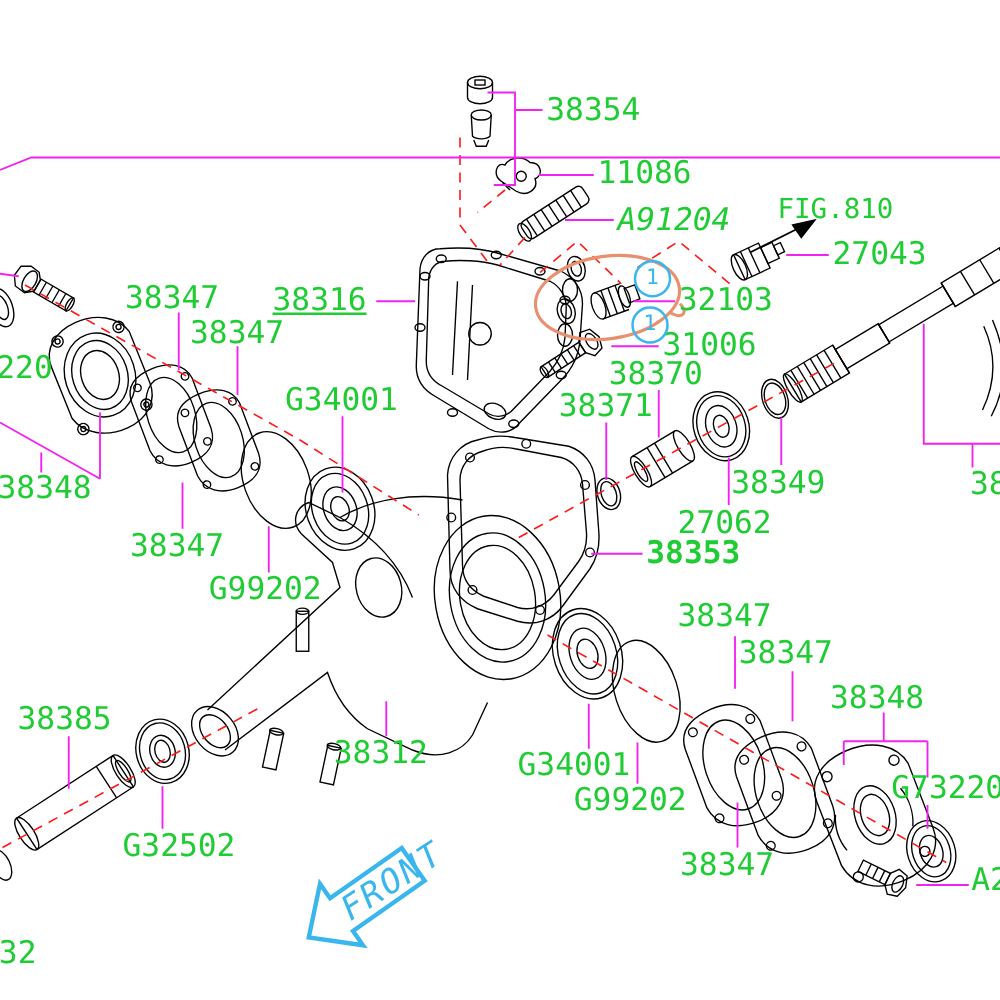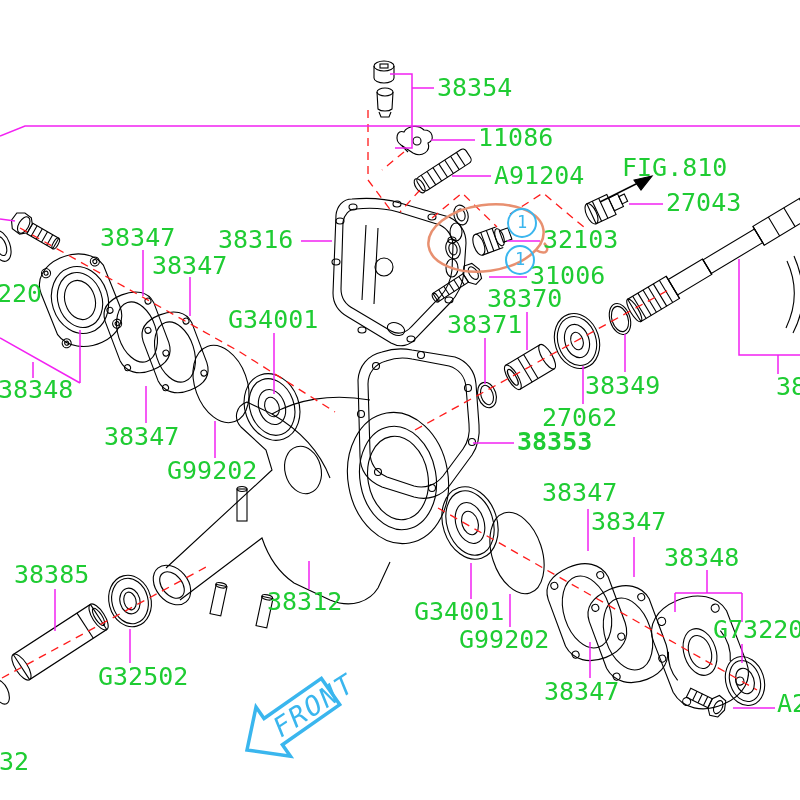--- a/index.html
+++ b/index.html
@@ -11,21 +11,21 @@
   #stage{position:absolute;left:0;top:0;width:800px;height:616px;}
   svg{position:absolute;left:0;top:0;}
   .part-label{
     position:absolute;
     font-family:"DejaVu Sans Mono", monospace;
     font-size:25px;line-height:24px;
     color:#1fcc33;white-space:nowrap;letter-spacing:0px;
   }
   #fig-ref{
     position:absolute;left:622px;top:156px;
-    font-size:25px;line-height:24px;color:#1fcc33;white-space:nowrap;
+    font-size:22px;line-height:24px;color:#1fcc33;white-space:nowrap;
   }
   .circle-badge{
     position:absolute;width:26px;height:26px;border:2px solid #3ab6ee;
     border-radius:50%;color:#3ab6ee;font-size:17px;line-height:24px;
     text-align:center;background:transparent;
   }
   #front-label{
     position:absolute;left:284px;top:712px;
     transform:rotate(-33deg);transform-origin:left bottom;
     color:#3ab6ee;font-style:italic;font-size:27px;letter-spacing:2px;
@@ -365,23 +365,23 @@
   </g>
 
   <g transform="translate(247,750) rotate(-35)">
     <polygon points="0,0 32,-30 32,-16 102,-16 102,16 32,16 32,30" fill="none" stroke="#3ab6ee" stroke-width="3.5"></polygon>
   </g>
 </svg>
 
 <div id="labels">
       <div class="part-label" style="left: 437px; top: 76px;">38354</div>
       <div class="part-label" style="left: 478px; top: 126px;">11086</div>
-      <div class="part-label" style="left: 494px; top: 164px;">A91204</div>
+      <div class="part-label" style="left: 494px; top: 164px; font-style: italic;">A91204</div>
       <div class="part-label" style="left: 666px; top: 191px; text-align: center;">27043</div>
-      <div class="part-label" style="left: 218px; top: 228px;">38316</div>
+      <div class="part-label" style="left: 218px; top: 228px; text-decoration: underline;">38316</div>
       <div class="part-label" style="left: 100px; top: 226px;">38347</div>
       <div class="part-label" style="left: 152px; top: 254px;">38347</div>
       <div class="part-label" style="left: 543px; top: 228px;">32103</div>
       <div class="part-label" style="left: 530px; top: 264px;">31006</div>
       <div class="part-label" style="left: 487px; top: 287px;">38370</div>
       <div class="part-label" style="left: 447px; top: 313px;">38371</div>
       <div class="part-label" style="left: 585px; top: 374px;">38349</div>
       <div class="part-label" style="left: 542px; top: 406px;">27062</div>
       <div class="part-label" style="left: 517px; top: 430px; font-weight: bold;">38353</div>
       <div class="part-label" style="left: 228px; top: 308px;">G34001</div>

